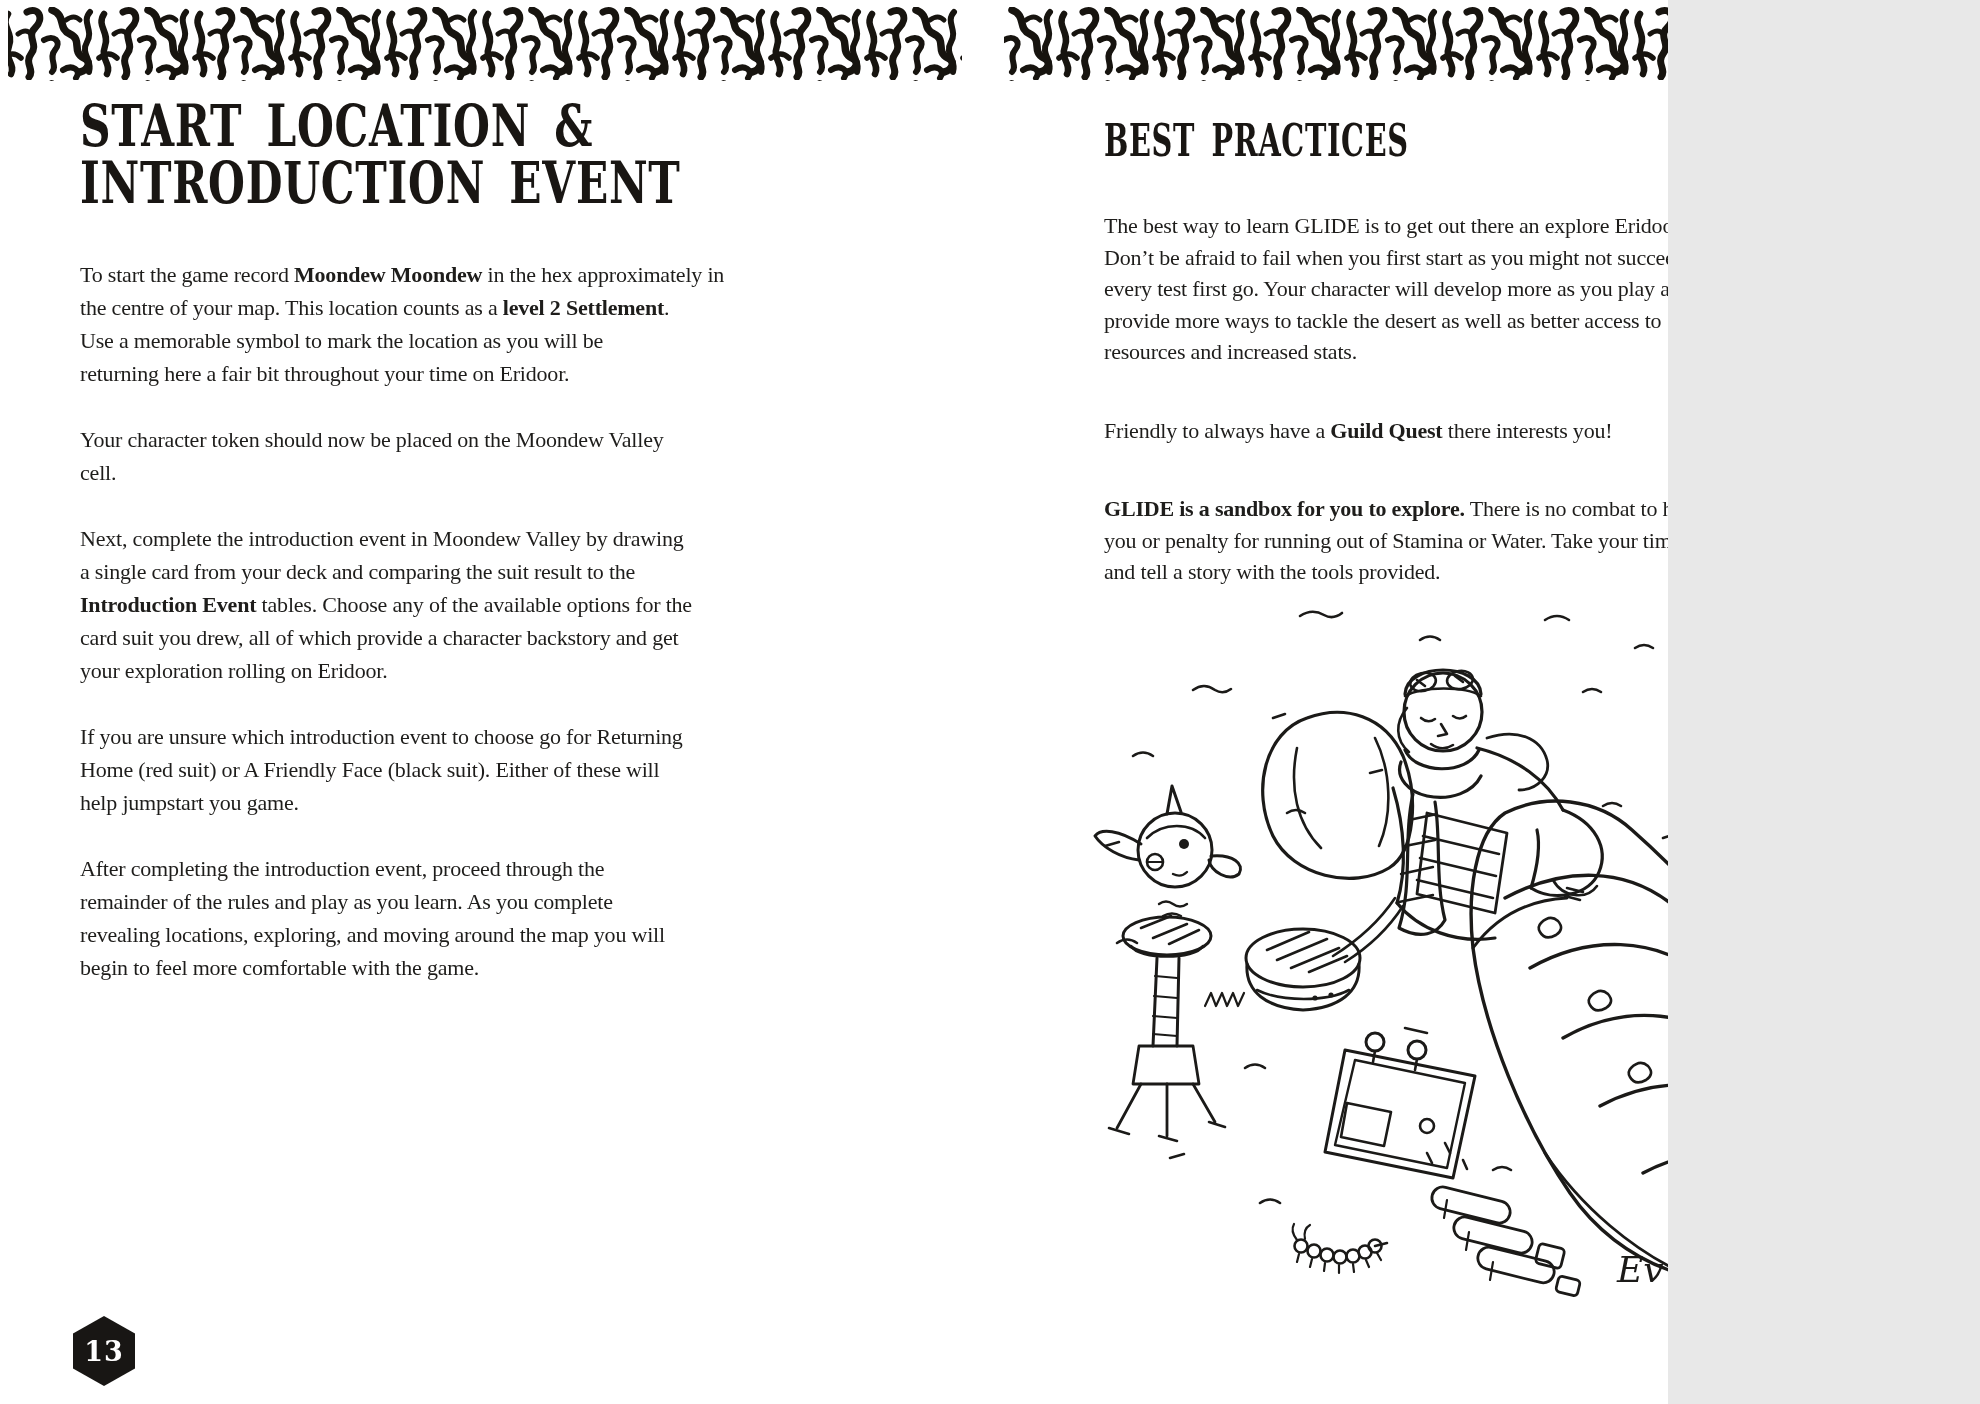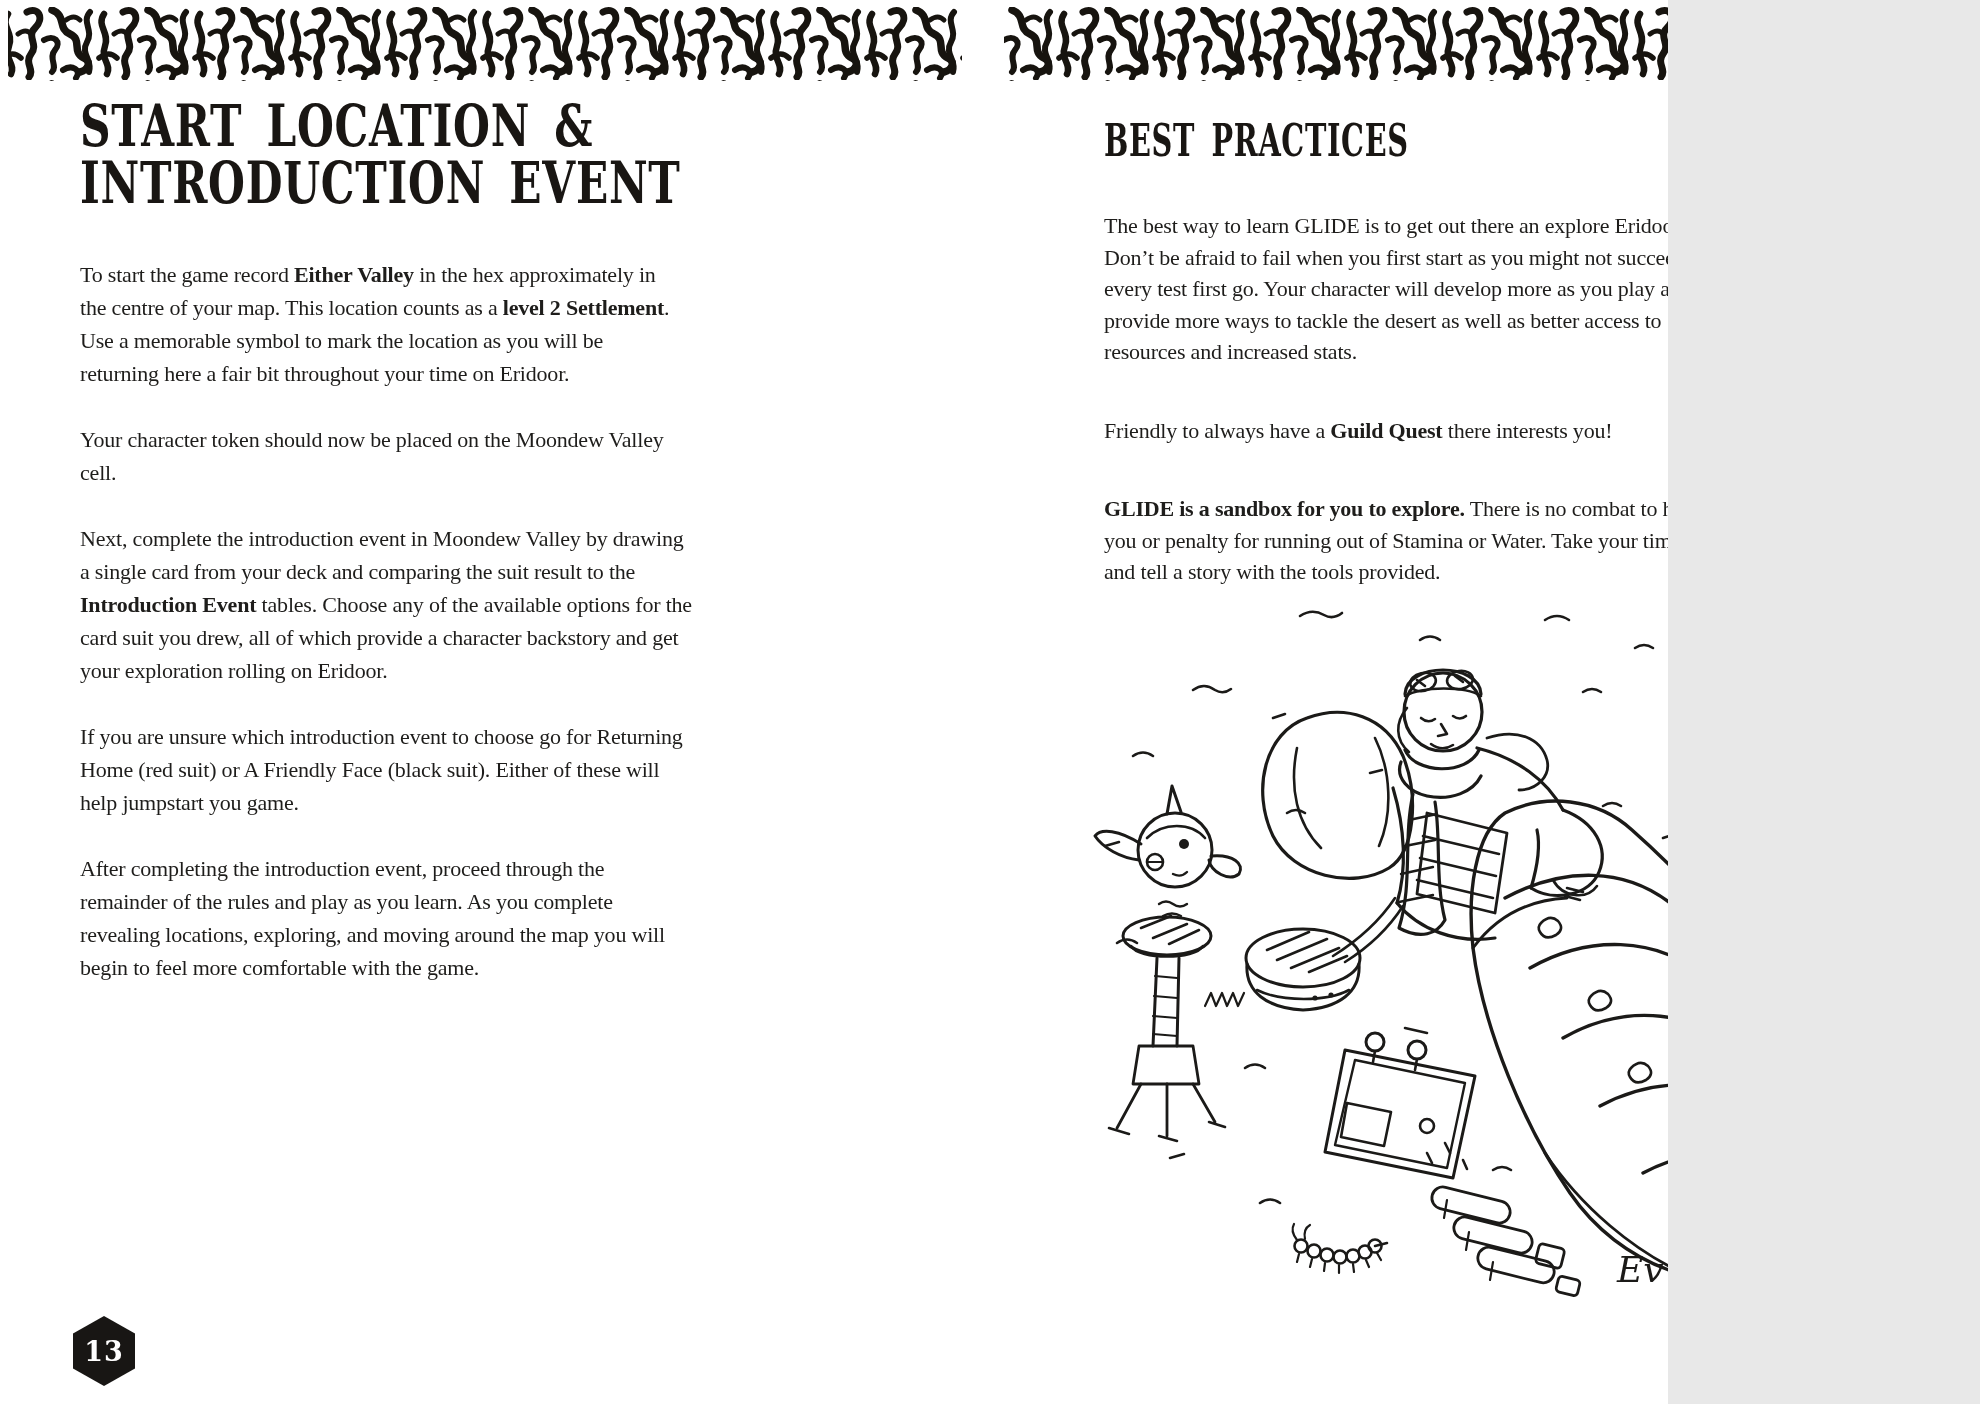--- a/index.html
+++ b/index.html
@@ -89,21 +89,21 @@
       </pattern>
     </defs>
     <rect x="8" y="1" width="954" height="74" fill="url(#swirl)"></rect>
     <rect x="1004" y="1" width="956" height="74" fill="url(#swirl)"></rect>
   </svg>
 
   <div class="col col-left">
     <h1 class="display-title title-left"><span>START LOCATION &amp;</span><br>
     <span>INTRODUCTION EVENT</span></h1>
     <div class="body-text">
-        <p><span>To start the game record </span><span class="b">Either Valley</span><span> in the hex approximately in
+        <p><span>To start the game record </span><span class="b">Moondew Moondew</span><span> in the hex approximately in
 the centre of your map. This location counts as a </span><span class="b">level 2 Settlement</span><span>.
 Use a memorable symbol to mark the location as you will be
 returning here a fair bit throughout your time on Eridoor.</span></p>
         <p><span>Your character token should now be placed on the Moondew Valley
 cell.</span></p>
         <p><span>Next, complete the introduction event in Moondew Valley by drawing
 a single card from your deck and comparing the suit result to the
 </span><span class="b">Introduction Event</span><span> tables. Choose any of the available options for the
 card suit you drew, all of which provide a character backstory and get
 your exploration rolling on Eridoor.</span></p>

